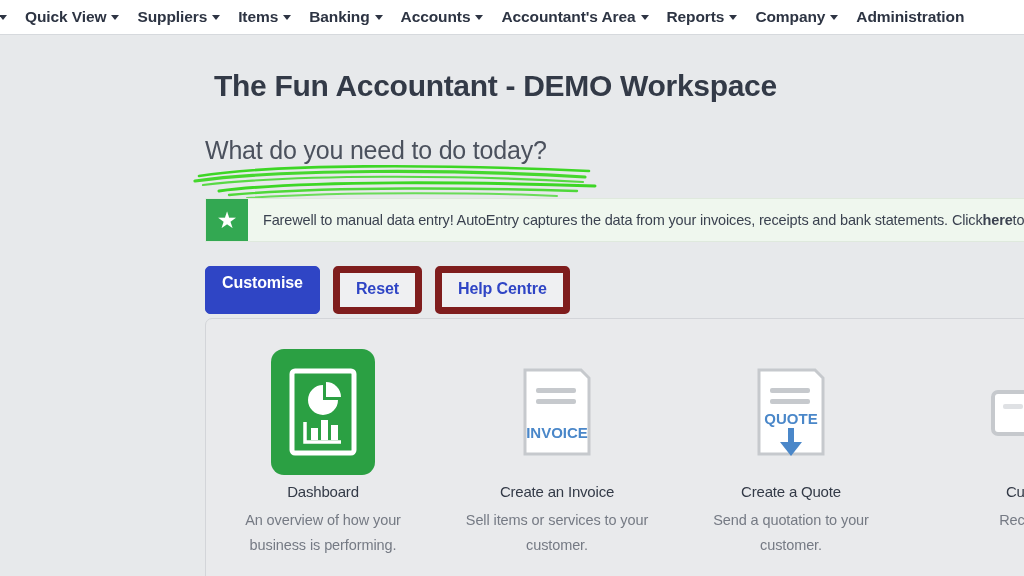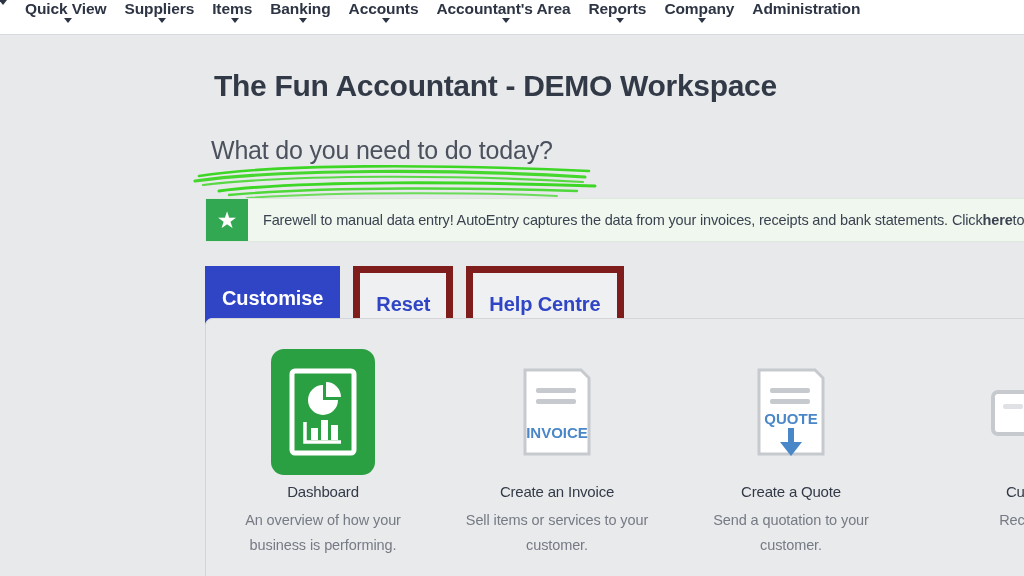--- a/index.html
+++ b/index.html
@@ -39,21 +39,20 @@
   .nav-item {
     display: inline-flex;
     align-items: center;
     font-size: 15.5px;
     font-weight: bold;
     color: #2d3443;
     padding: 0 9px;
     height: 34px;
     cursor: default;
     letter-spacing: -0.1px;
-    flex-direction: column;
   }
   .nav-item.clipped-left {
     padding-left: 0;
     margin-left: -6px;
   }
   .caret {
     display: inline-block;
     width: 0; height: 0;
     margin-left: 5px;
     border-left: 4px solid transparent;
@@ -76,21 +75,21 @@
     top: 33px;
     font-size: 30px;
     font-weight: bold;
     color: #333a47;
     letter-spacing: -0.3px;
     white-space: nowrap;
     margin-left: 9px;
   }
   .page-subtitle {
     position: absolute;
-    left: 211px;
+    left: 205px;
     top: 100px;
     font-size: 25px;
     font-weight: 400;
     color: #4b515d;
     letter-spacing: -0.2px;
     white-space: nowrap;
   }
 
   
   .scribble {
@@ -141,24 +140,24 @@
   
   .btn-row {
     position: absolute;
     left: 205px;
     top: 230px;
     display: flex;
     gap: 13px;
   }
   .btn {
     font-family: "Liberation Sans", sans-serif;
-    font-size: 20px;
+    font-size: 16px;
     font-weight: bold;
-    border-radius: 0;
-    padding: 20px 16px 9px;
+    border-radius: 5px;
+    padding: 7px 16px 9px;
     line-height: 1.1;
     cursor: pointer;
     box-sizing: border-box;
     letter-spacing: -0.1px;
   }
   .btn-primary {
     background: #2f45c5;
     color: #ffffff;
     border: 1px solid #2f45c5;
   }

